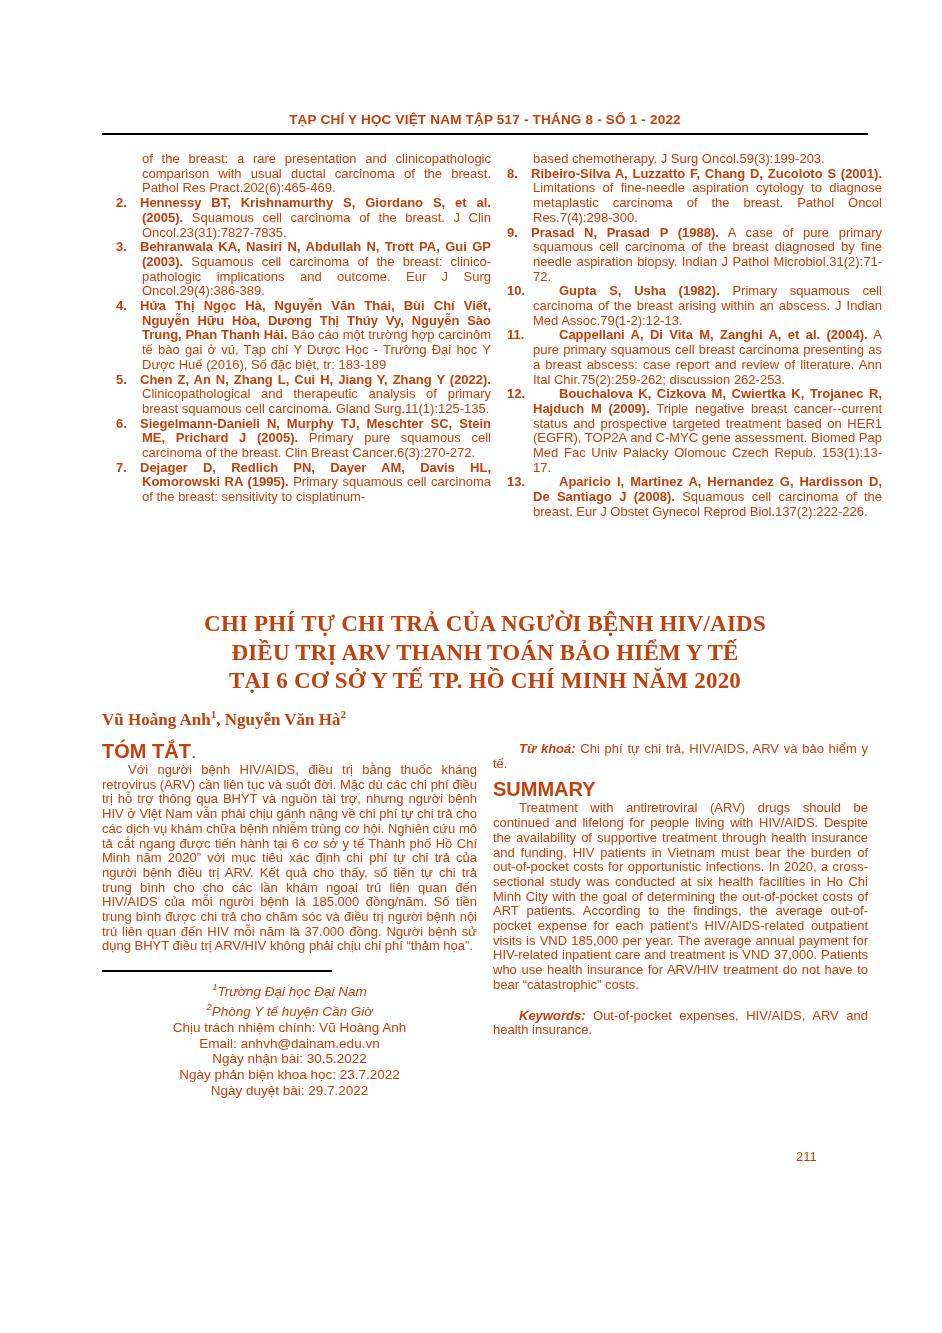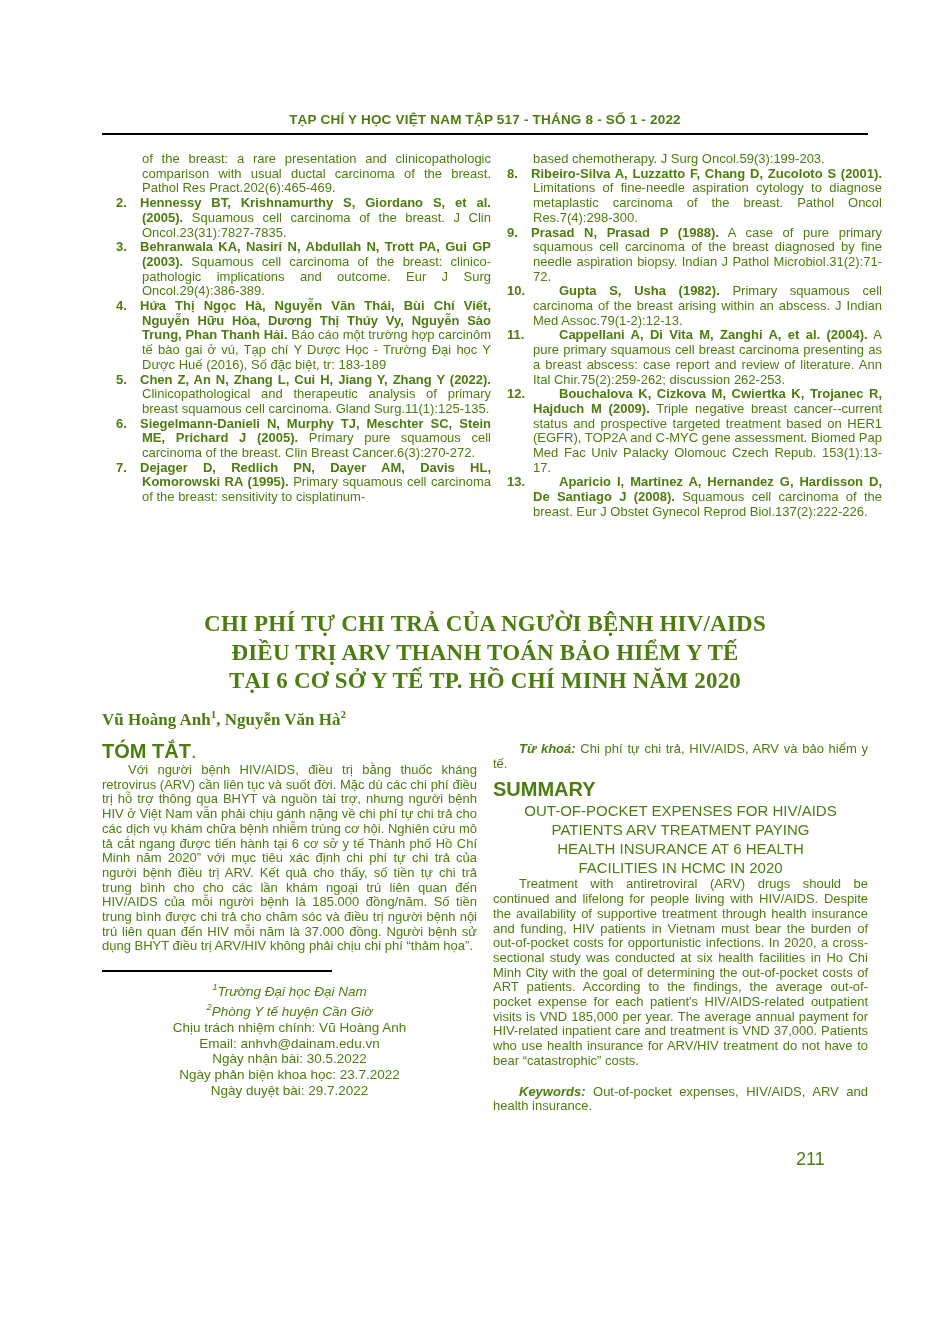--- a/index.html
+++ b/index.html
@@ -1,18 +1,18 @@
 <!DOCTYPE html>
 <html><head>
 <meta charset="utf-8">
 <style>
   html,body{margin:0;padding:0;background:#e8e8e8;}
   .page{
     position:relative;width:942px;height:1333px;background:#ffffff;
-    font-family:"Liberation Sans",sans-serif;color:#4d7c0f;margin:0 auto;
+    font-family:"Liberation Sans",sans-serif;color:#c2410c;margin:0 auto;
     overflow:hidden;
   }
   .block{position:absolute;left:102px;width:766px;}
 
   
   .journal-head{
     top:112px;text-align:center;font-weight:bold;font-size:13.5px;
     letter-spacing:.2px;padding-bottom:6px;border-bottom:2px solid #000;
   }
 
@@ -48,21 +48,21 @@
   .fn .it{font-style:italic;}
   .fn sup{font-size:9.5px;font-style:italic;}
 
   .kw-line{margin:0;text-indent:26px;}
   .kw-label{font-weight:bold;font-style:italic;}
   .summary-head{margin-top:9px;}
   .summary-title{text-align:center;font-size:15px;line-height:19px;}
   .summary-body{margin-top:1px;}
   .kw-en{margin-top:16px;}
 
-  .pageno{position:absolute;left:796px;top:1149px;font-size:18px;text-align:center;}
+  .pageno{position:absolute;left:796px;top:1149px;font-size:13px;text-align:center;}
 </style>
 </head>
 <body>
 
 <div class="page">
 
   <div class="block journal-head">
     <span>TẠP CHÍ Y HỌC VIỆT NAM TẬP 517 - THÁNG 8 - SỐ 1 - 2022</span>
   </div>
 
@@ -112,26 +112,20 @@
         <div>Ngày nhận bài: 30.5.2022</div>
         <div>Ngày phản biện khoa học: 23.7.2022</div>
         <div>Ngày duyệt bài: 29.7.2022</div>
       </div>
     </div>
 
     <div class="abscol">
       <p class="kw-line"><span class="kw-label">Từ khoá:</span> <span>Chi phí tự chi trả, HIV/AIDS, ARV và bảo hiểm y tế.</span></p>
 
       <div class="h-sec summary-head">SUMMARY</div>
-      <div class="summary-title">
-        <div>OUT-OF-POCKET EXPENSES FOR HIV/AIDS</div>
-        <div>PATIENTS ARV TREATMENT PAYING</div>
-        <div>HEALTH INSURANCE AT 6 HEALTH</div>
-        <div>FACILITIES IN HCMC IN 2020</div>
-      </div>
       <p class="body summary-body">Treatment with antiretroviral (ARV) drugs should be continued and lifelong for people living with HIV/AIDS. Despite the availability of supportive treatment through health insurance and funding, HIV patients in Vietnam must bear the burden of out-of-pocket costs for opportunistic infections. In 2020, a cross-sectional study was conducted at six health facilities in Ho Chi Minh City with the goal of determining the out-of-pocket costs of ART patients. According to the findings, the average out-of-pocket expense for each patient's HIV/AIDS-related outpatient visits is VND 185,000 per year. The average annual payment for HIV-related inpatient care and treatment is VND 37,000. Patients who use health insurance for ARV/HIV treatment do not have to bear “catastrophic” costs.</p>
       <p class="kw-line kw-en"><span class="kw-label">Keywords:</span> <span>Out-of-pocket expenses, HIV/AIDS, ARV and health insurance.</span></p>
     </div>
 
   </div>
 
   <div class="pageno">211</div>
 
 </div>
 

